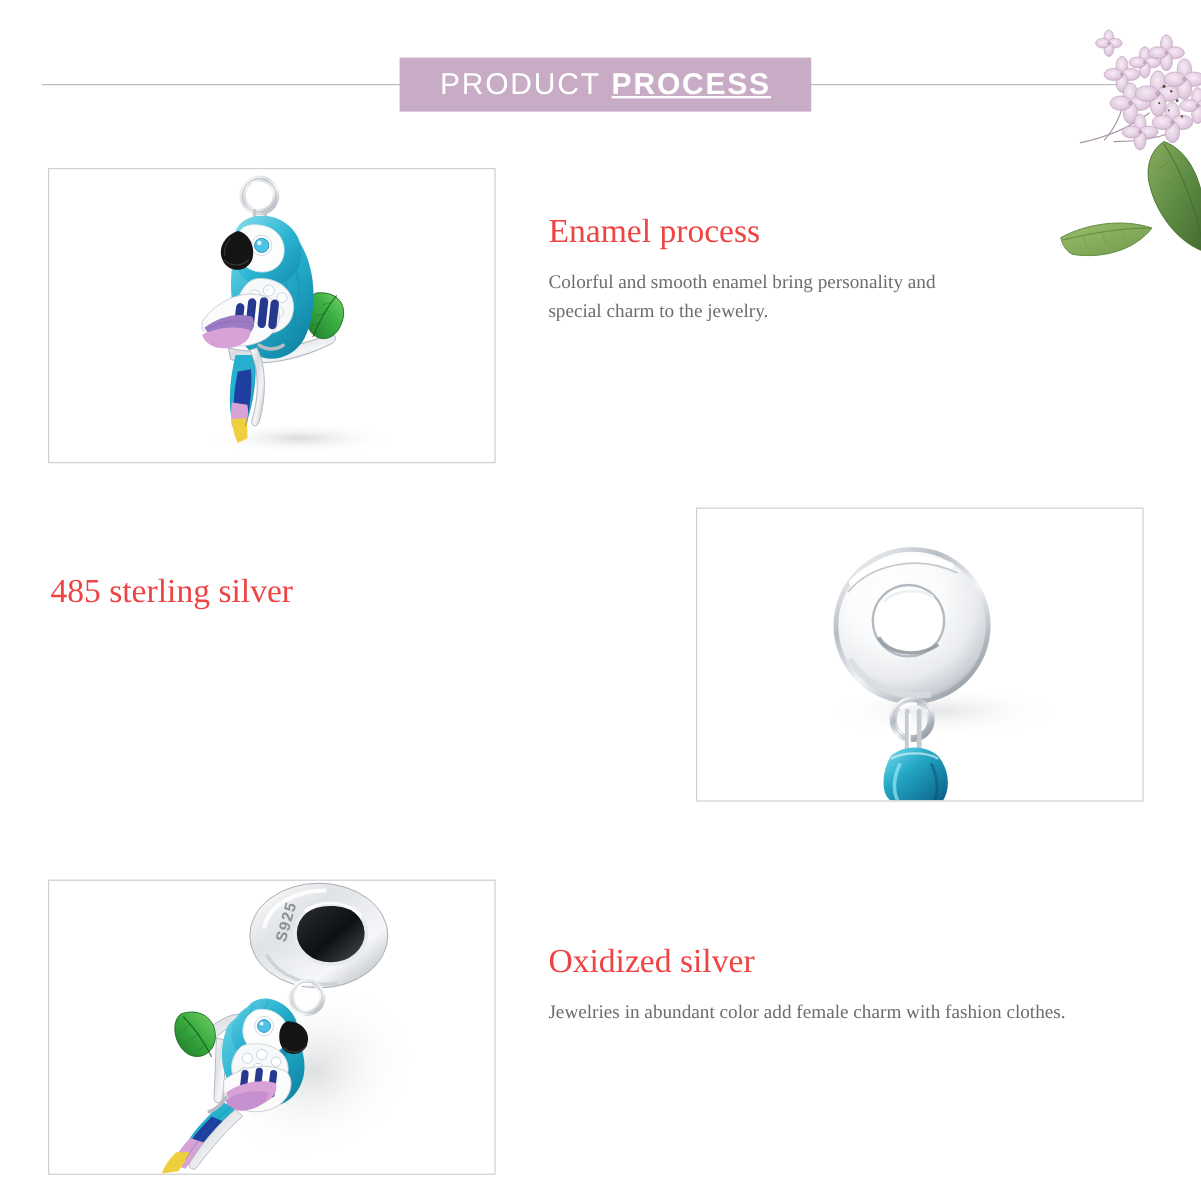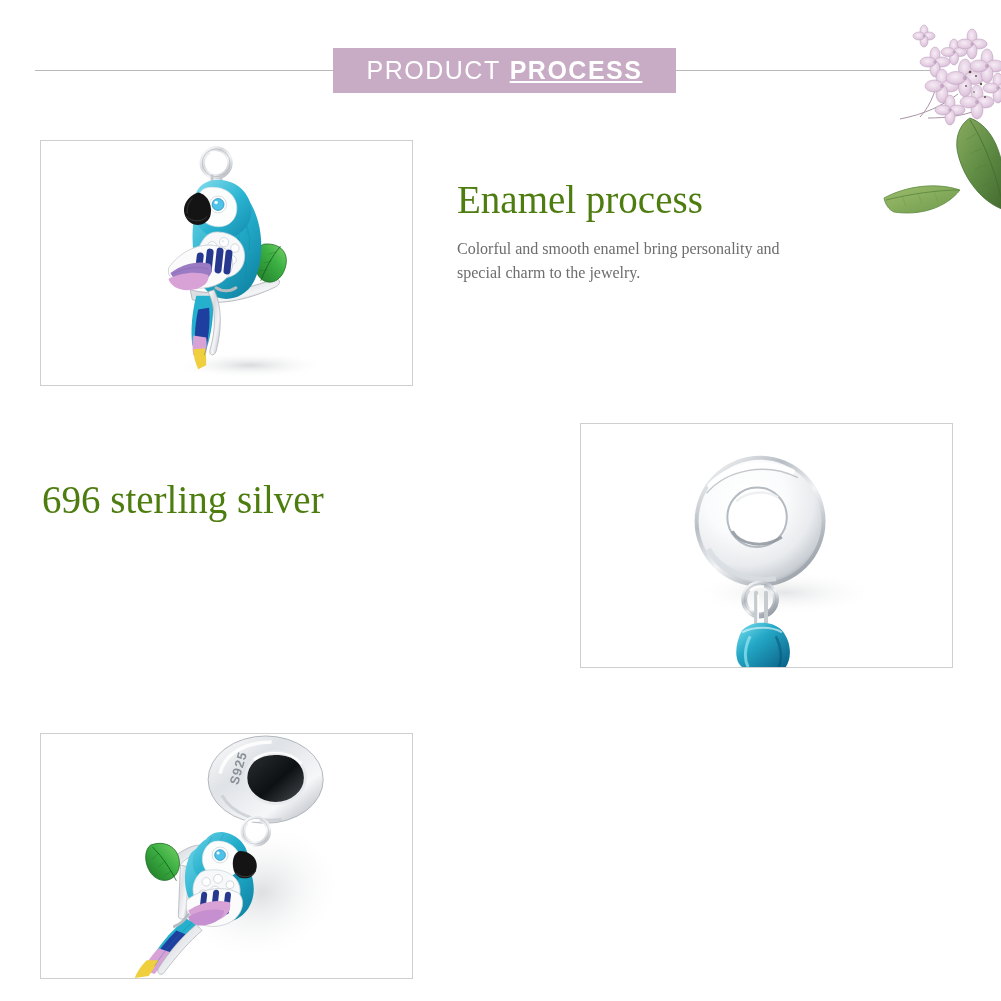--- a/index.html
+++ b/index.html
@@ -78,23 +78,23 @@
   .frame svg { display: block; width: 100%; height: 100%; }
 
   
   .textblock { position: absolute; }
   .tb-1 { left: 457px; top: 178px; width: 370px; }
   .tb-2 { left: 42px;  top: 478px; width: 470px; }
   .tb-3 { left: 457px; top: 786px; width: 440px; }
 
   .tb-title {
     font-family: "Liberation Serif", "DejaVu Serif", serif;
-    font-size: 39px;
+    font-size: 28px;
     font-weight: 400;
-    color: #4d7c0f;
+    color: #ef4444;
     margin: 0 0 14px 0;
     line-height: 1.15;
     white-space: nowrap;
   }
   .tb-body {
     font-family: "Liberation Serif", "DejaVu Serif", serif;
     font-size: 16px;
     font-weight: 400;
     color: #6d6d6d;
     line-height: 1.48;
@@ -533,17 +533,21 @@
       <path d="M148 182 C 144 188, 140 192, 134 194" stroke="#b6bcc2" stroke-width="3" fill="none" stroke-linecap="round"></path>
     </svg>
   </div>
 
   <div class="textblock tb-1">
     <h2 class="tb-title">Enamel process</h2>
     <p class="tb-body">Colorful and smooth enamel bring personality and special charm to the jewelry.</p>
   </div>
 
   <div class="textblock tb-2">
-    <h2 class="tb-title">696 sterling silver</h2>
-  </div>
-
+    <h2 class="tb-title">485 sterling silver</h2>
+  </div>
+
+  <div class="textblock tb-3">
+    <h2 class="tb-title">Oxidized silver</h2>
+    <p class="tb-body">Jewelries in abundant color add female charm with fashion clothes.</p>
+  </div>
 
 </div>
 
 </body></html>

